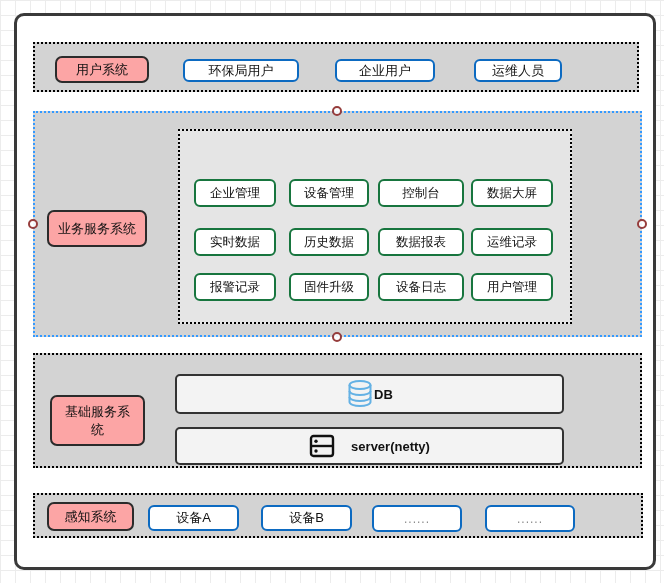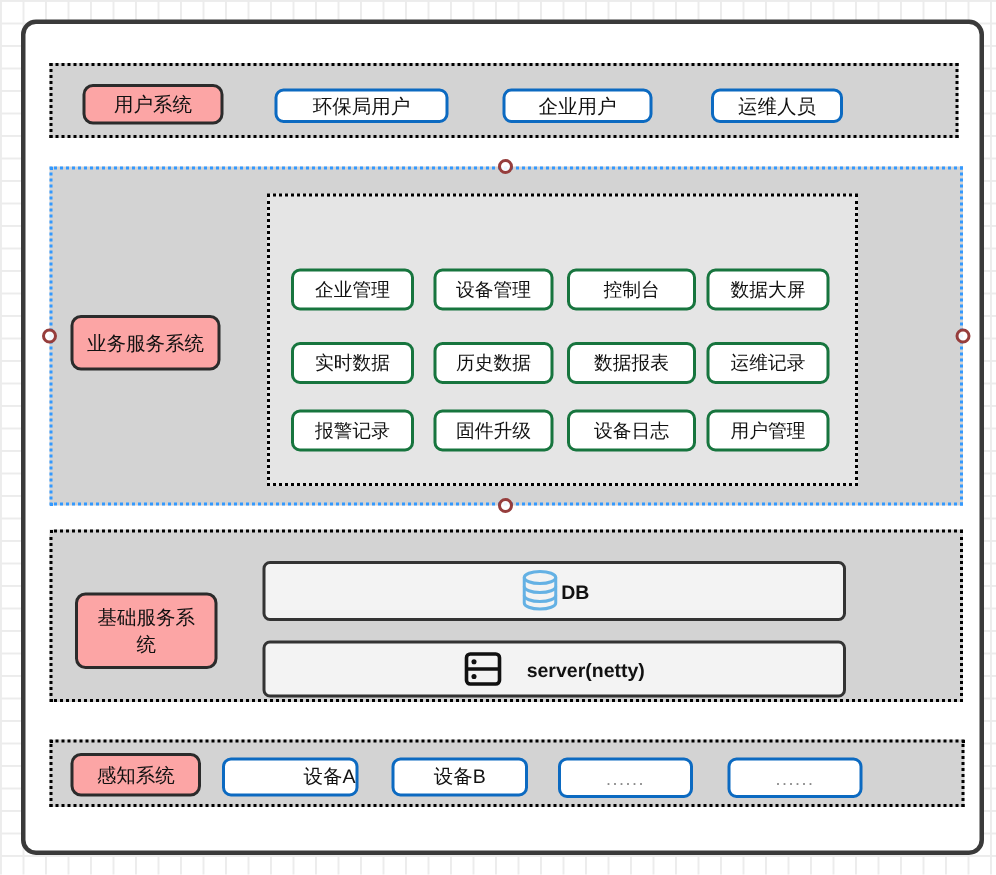--- a/index.html
+++ b/index.html
@@ -162,21 +162,21 @@
         </svg>
       </span>
       <span>server(netty)</span>
     </div>
   </div>
 
   <div class="section" style="left:33px;top:493px;width:610px;height:45px;text-decoration:underline;">
     <div class="sys-label" style="left:12px;top:7px;width:87px;height:29px;">
       <span>感知系统</span>
     </div>
-    <div class="user-box" style="left:113px;top:10px;width:91px;height:26px;justify-content:flex-end;">
+    <div class="user-box" style="left:113px;top:10px;width:91px;height:26px;">
       <span>设备A</span>
     </div>
     <div class="user-box" style="left:226px;top:10px;width:91px;height:26px;">
       <span>设备B</span>
     </div>
     <div class="user-box" style="left:337px;top:10px;width:90px;height:27px;">
       <span class="dots-text">......</span>
     </div>
     <div class="user-box" style="left:450px;top:10px;width:90px;height:27px;">
       <span class="dots-text">......</span>

